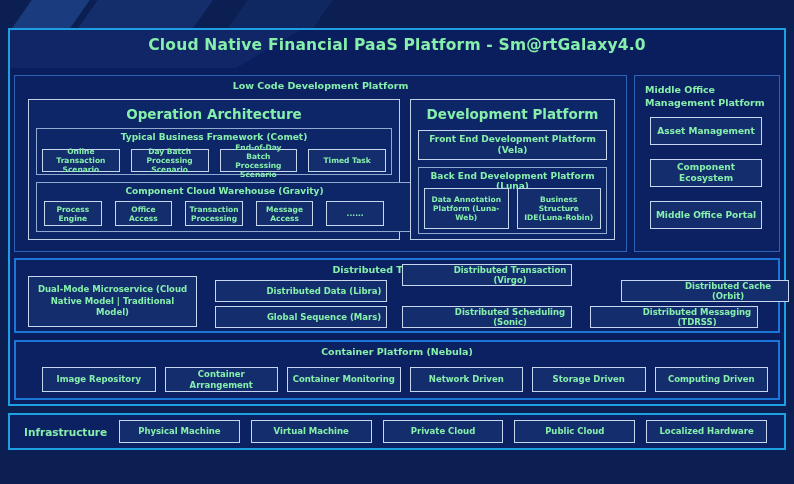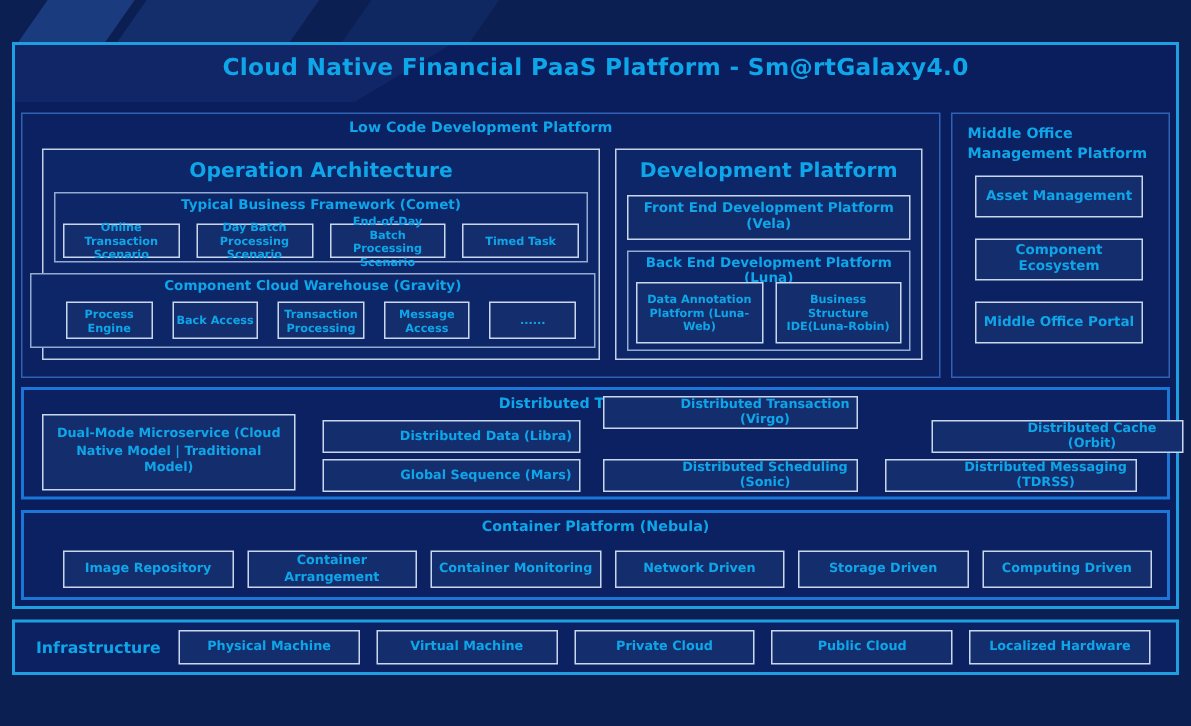--- a/index.html
+++ b/index.html
@@ -1,19 +1,19 @@
 <!DOCTYPE html>
 <html><head>
 <meta charset="utf-8">
 <style>
   * { margin:0; padding:0; box-sizing:border-box; }
   html,body { background:#0C1F52; }
   .stage {
     position:relative; width:794px; height:484px; overflow:hidden;
-    background:#0C1F52; color:#0ea5e9;
+    background:#0C1F52; color:#86efac;
     font-family:"DejaVu Sans","Liberation Sans",sans-serif;
     font-weight:bold;
   }
   
   .deco { position:absolute; top:0; height:28px; transform:skewX(-35deg); }
   .deco.d1 { left:22px; width:58px;  background:rgba(46,94,182,.45); }
   .deco.d2 { left:88px; width:115px; background:rgba(40,84,168,.30); }
   .deco.d3 { left:238px; width:85px; background:rgba(40,84,168,.18); }
   .deco-inner { position:absolute; left:10px; top:30px; width:290px; height:38px;
     background:rgba(120,160,230,.07);
@@ -92,26 +92,26 @@
   <div class="group" style="left:36px; top:128px; width:356px; height:47px;">
     <div class="group-label">Typical Business Framework (Comet)</div>
   </div>
   <div class="leaf-row" style="left:42px; top:149px; width:344px; height:23px; gap:11px;">
     <div class="leaf">Online Transaction Scenario</div>
     <div class="leaf">Day Batch Processing Scenario</div>
     <div class="leaf">End-of-Day Batch Processing Scenario</div>
     <div class="leaf">Timed Task</div>
   </div>
 
-  <div class="group" style="left:20px; top:182px; width:377px; height:50px;">
+  <div class="group" style="left:36px; top:182px; width:377px; height:50px;">
     <div class="group-label">Component Cloud Warehouse (Gravity)</div>
   </div>
   <div class="leaf-row" style="left:44px; top:201px; width:340px; height:25px; gap:13px;">
     <div class="leaf">Process Engine</div>
-    <div class="leaf">Back Access</div>
+    <div class="leaf">Office Access</div>
     <div class="leaf">Transaction Processing</div>
     <div class="leaf">Message Access</div>
     <div class="leaf">......</div>
   </div>
 
   <div class="panel dev-panel">
     <div class="panel-title">Development Platform</div>
   </div>
   <div class="leaf lg" style="position:absolute; left:418px; top:130px; width:189px; height:30px; background:#122C6B;">Front End Development Platform (Vela)</div>
   <div class="group" style="left:418px; top:167px; width:189px; height:67px;">

